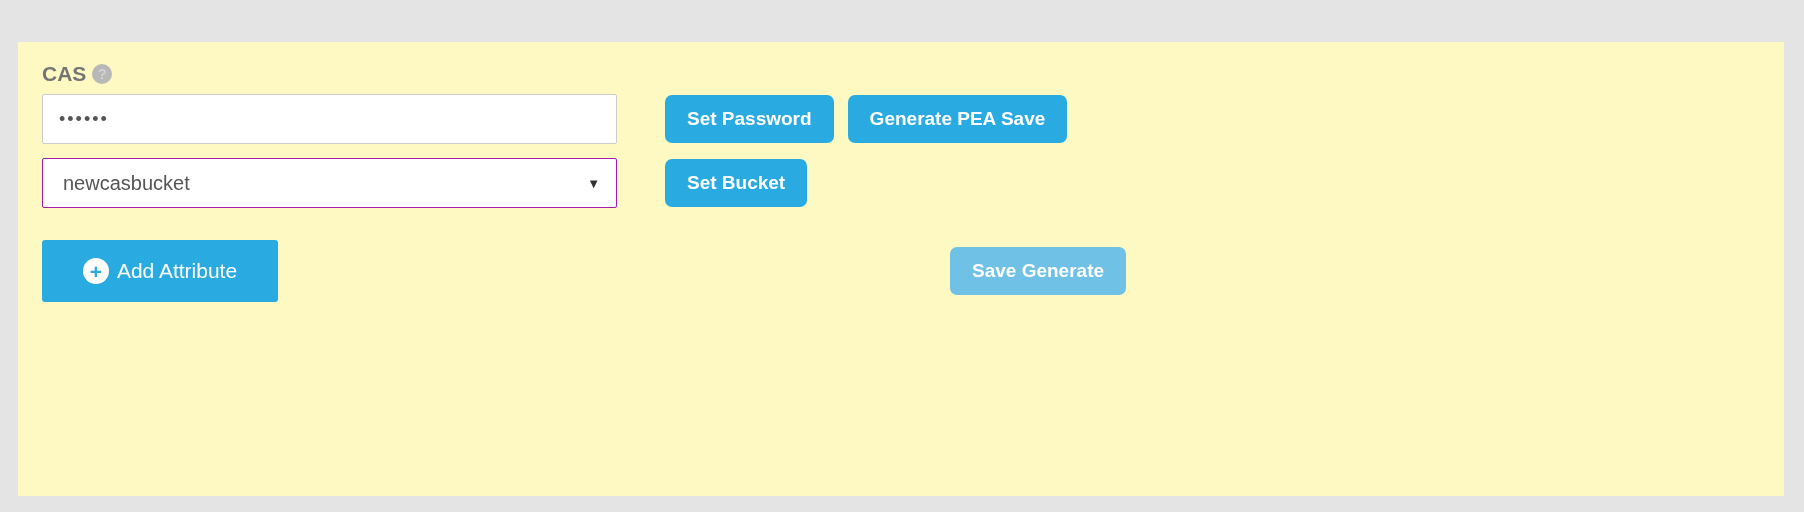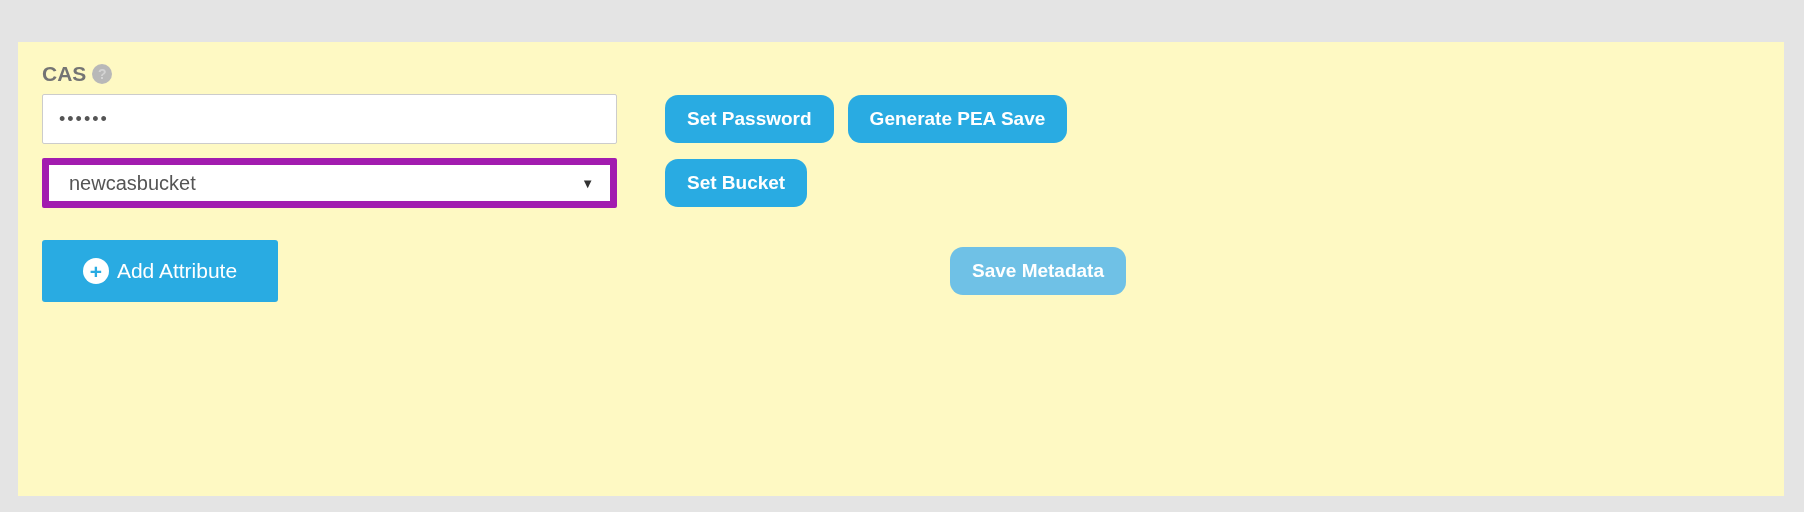--- a/index.html
+++ b/index.html
@@ -62,21 +62,21 @@
       font-size: 18px;
       color: #555;
       letter-spacing: 2px;
       outline: none;
     }
     .select-wrap {
       position: relative;
       width: 100%;
       height: 50px;
       background: #ffffff;
-      border: 7px solid #a21caf;
+      border: 1px solid #a21caf;
       border-radius: 2px;
       display: flex;
       align-items: center;
       padding: 0 40px 0 20px;
       cursor: pointer;
       text-align: right;
     }
     .select-text {
       font-size: 20px;
       color: #555;
@@ -94,21 +94,21 @@
       align-items: center;
       gap: 14px;
     }
     .btn {
       display: inline-flex;
       align-items: center;
       justify-content: center;
       background: #29abe2;
       color: #ffffff;
       border: none;
-      border-radius: 13px;
+      border-radius: 7px;
       font-size: 19px;
       font-weight: 700;
       height: 48px;
       padding: 0 22px;
       cursor: pointer;
       white-space: nowrap;
     }
     .btn-disabled {
       background: #6fc1e6;
       cursor: default;
@@ -182,17 +182,17 @@
       <button class="btn">Set Bucket</button>
     </div>
   </div>
 
   <div class="bottom-row">
     <button class="add-btn">
       <span class="plus-circle">+</span>
       <span>Add Attribute</span>
     </button>
     <div class="save-wrap">
-      <button class="btn btn-disabled">Save Metadata</button>
+      <button class="btn btn-disabled">Save Generate</button>
     </div>
   </div>
 
 </div>
 
 </body></html>

